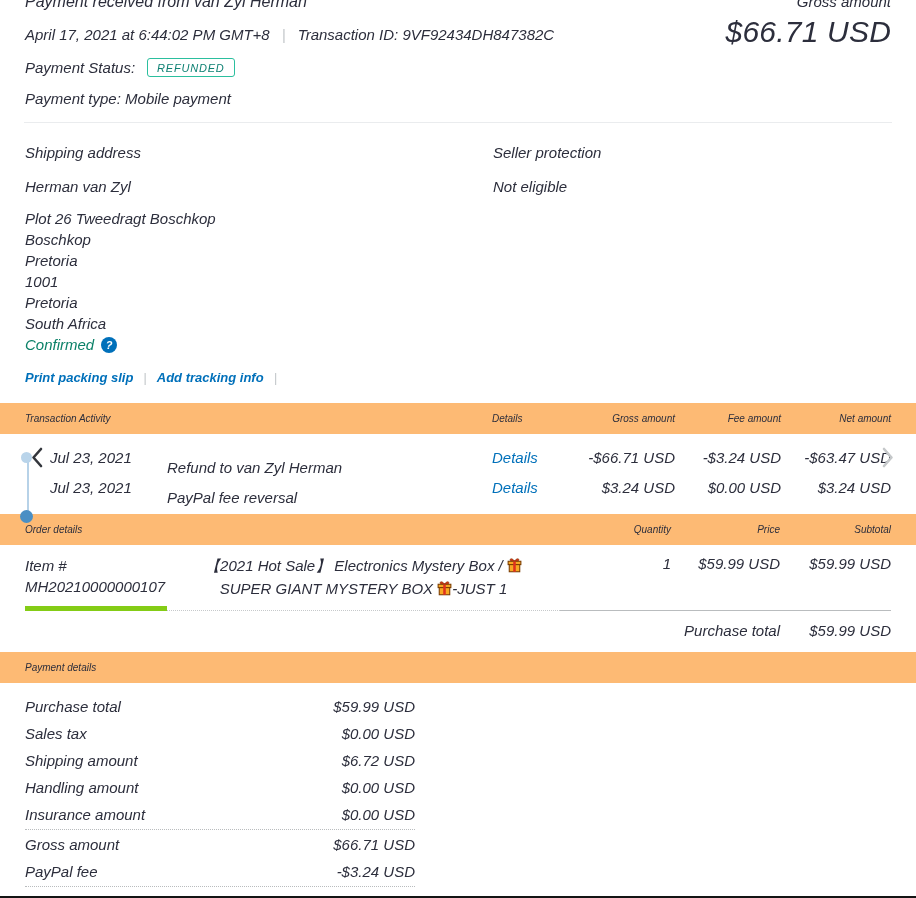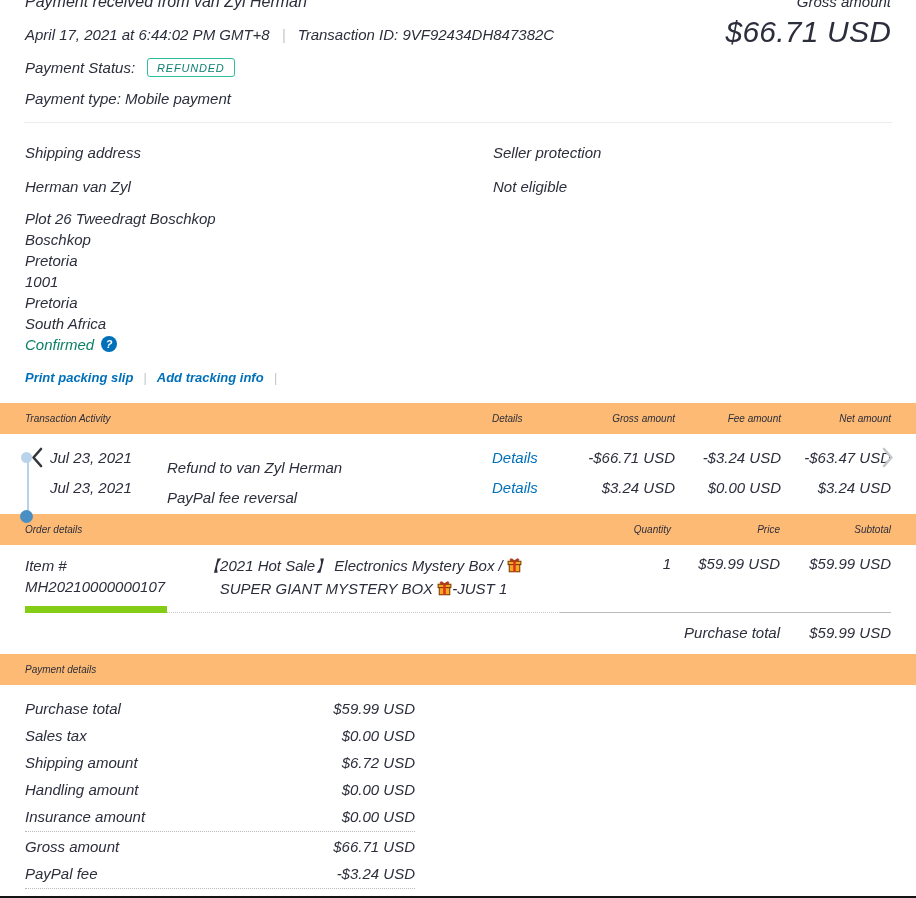--- a/index.html
+++ b/index.html
@@ -21,21 +21,21 @@
   .type-row{margin-top:13px;font-size:15px;}
   .hr{border-top:1px solid #eaecee;margin:15px -1px 0;}
 
   
   .cols{display:flex;margin-top:21px;}
   .col-left{width:468px;}
   .col-right{flex:1;}
   .sec-h{font-size:15px;}
   .addr-name{font-size:15px;margin-top:17px;}
   .addr-block{font-size:15px;line-height:21px;margin-top:13px;}
-  .confirmed-row{display:flex;align-items:flex-start;margin-top:2px;}
+  .confirmed-row{display:flex;align-items:flex-end;margin-top:2px;}
   .confirmed{color:#0c8168;font-size:15px;}
   .help-icon{display:inline-block;width:16px;height:16px;border-radius:50%;background:#0070ba;
              color:#fff;font-size:11px;font-weight:700;text-align:center;line-height:16px;margin-left:7px;cursor:pointer;}
   .not-eligible{font-size:15px;margin-top:17px;}
   .actions{margin-top:17px;font-size:13px;font-weight:700;color:#0070ba;}
   .actions .pipe{font-weight:400;margin:0 10px;}
   .link{color:#0070ba;text-decoration:none;cursor:pointer;}
 
   
   .bar{background:#fdba74;margin:0 -25px;padding:0 25px;height:31px;display:flex;align-items:center;font-size:10px;}
@@ -59,21 +59,21 @@
   .chev-right{position:absolute;right:-4px;top:5px;cursor:pointer;}
 
   
   .od-bar{margin-top:12px;}
   .od-bar .bar-title{flex:1;}
   .col-qty{width:111px;text-align:right;}
   .col-price{width:109px;text-align:right;}
   .col-sub{width:111px;text-align:right;}
   .od-item{display:flex;margin-top:10px;font-size:15px;}
   .od-cell{padding-bottom:9px;}
-  .od-itemno{width:142px;flex:none;line-height:21px;border-bottom:7px solid #84cc16;}
+  .od-itemno{width:142px;flex:none;line-height:21px;border-bottom:5px solid #84cc16;}
   .od-name{width:393px;flex:none;text-align:center;line-height:21px;border-bottom:1px dotted #c6c9cb;}
   .od-qty{width:111px;text-align:right;border-bottom:1px solid #b9bcbe;}
   .od-price{width:109px;text-align:right;border-bottom:1px solid #b9bcbe;}
   .od-sub{width:111px;text-align:right;border-bottom:1px solid #b9bcbe;}
   .gift{display:inline-block;vertical-align:-2px;}
   .od-total{display:flex;margin-top:7px;font-size:15px;height:24px;align-items:center;}
   .od-total .pt-label{flex:1;text-align:right;}
   .od-total .pt-value{width:111px;text-align:right;}
 
   

